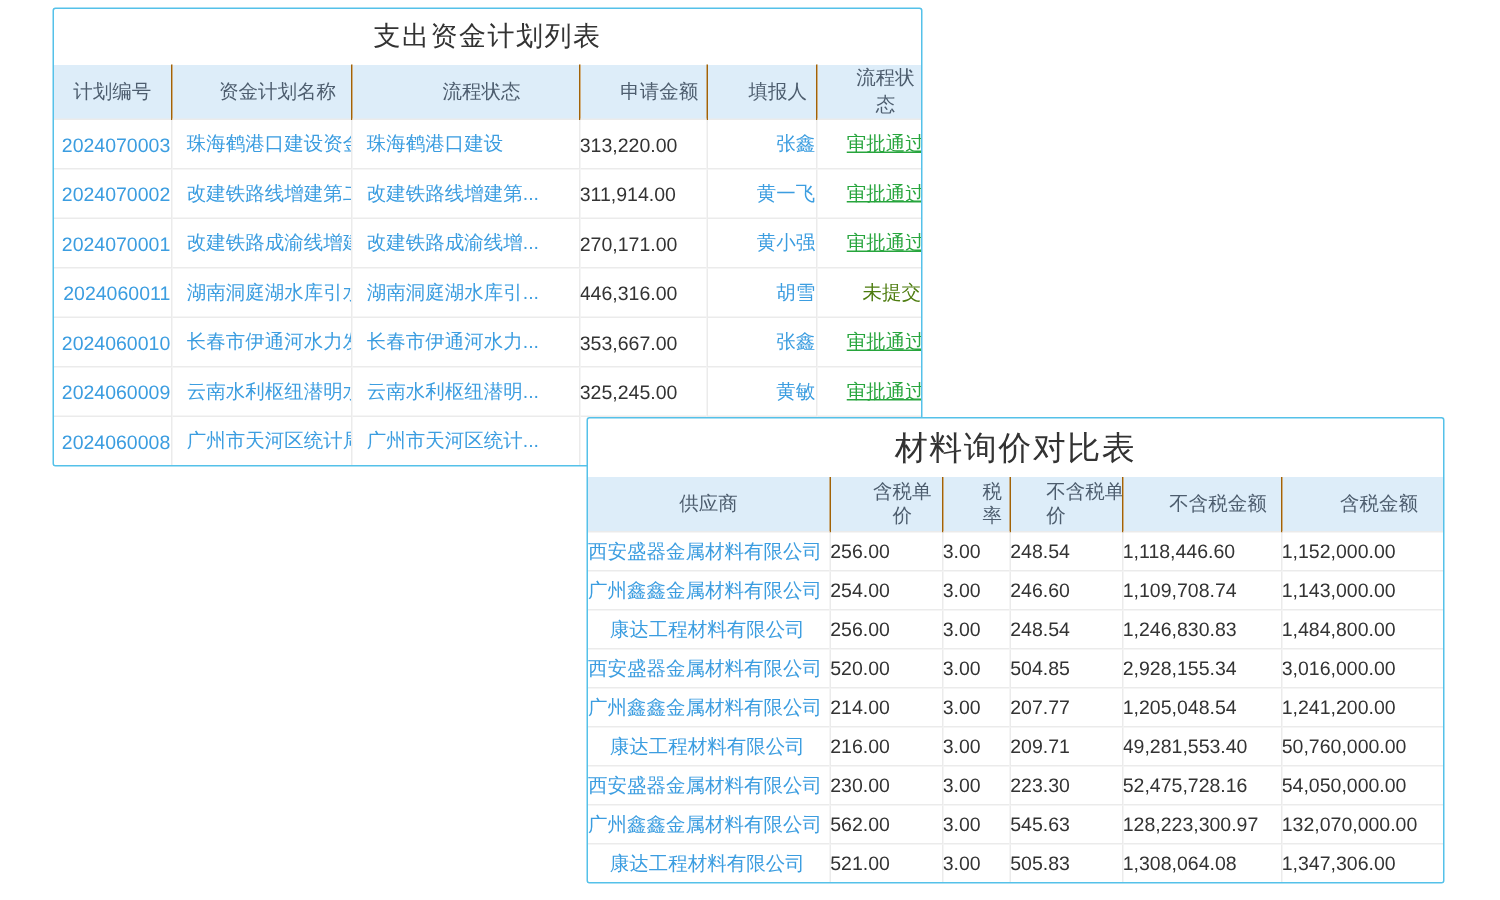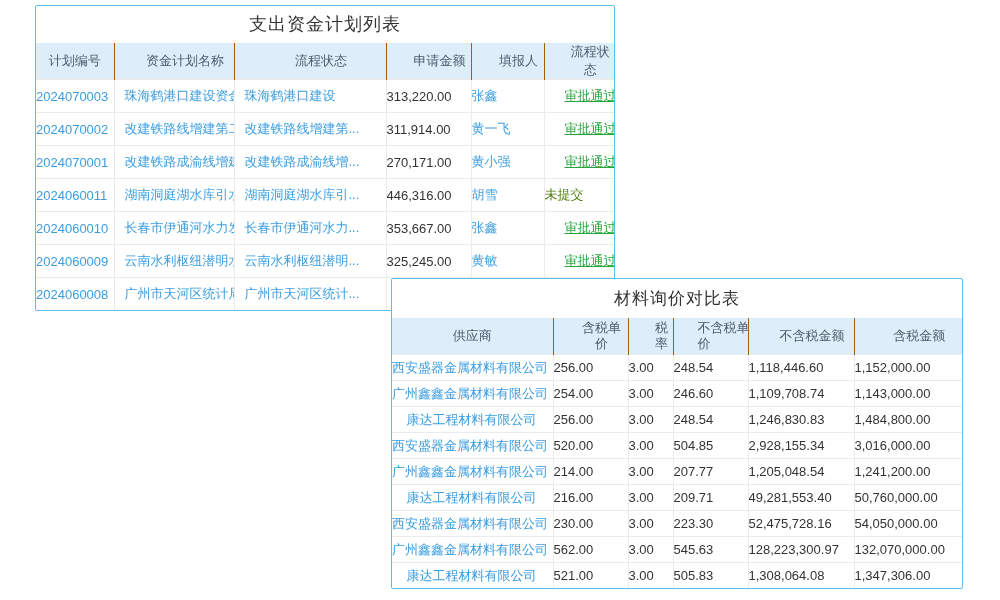--- a/index.html
+++ b/index.html
@@ -8,37 +8,37 @@
     font-family:"Liberation Sans","DejaVu Sans",sans-serif;
   }
   .panel{
     position:absolute;background:#fff;border:1px solid #55c1e9;border-radius:2px;
     box-sizing:border-box;
   }
   #plan-panel{left:35px;top:5px;width:580px;}
   #quote-panel{left:391px;top:278px;width:572px;}
   .tbl-title{text-align:center;font-weight:400;color:#333;letter-spacing:1px;}
   #plan-panel .tbl-title{height:37px;line-height:37px;font-size:18px;}
-  #quote-panel .tbl-title{height:39px;line-height:39px;font-size:17px;}
+  #quote-panel .tbl-title{height:39px;line-height:39px;font-size:22px;}
   table{width:100%;border-collapse:collapse;table-layout:fixed;font-size:13px;}
   th{
     background:#ddedf9;color:#4d5d6e;font-weight:400;text-align:center;
     padding:0 2px;overflow:hidden;
   }
   th + th{border-left:1px solid #a16207;padding-left:24px;}
   td{
     color:#333;white-space:nowrap;overflow:hidden;border-top:1px solid #ebebeb;
     padding:0;
   }
   td + td{border-left:1px solid #ebebeb;}
   #plan-panel th{height:32px;margin-left:40px;}
   #plan-panel td{height:32px;}
   #quote-panel th{height:36px;line-height:1.25;}
   #quote-panel td{height:25px;margin-top:48px;}
-  .c{text-align:left;}
+  .c{text-align:right;}
   .l{text-align:left;padding-left:10px;}
   .r{padding-right:12px;}
   .r16{text-align:right;padding-right:16px;}
   .blue{color:#3b9de0;}
   .status-ok{color:#27a53d;text-decoration:underline;padding-left:20px;}
   .status-no{color:#4d7c0f;}
   .wrap{display:inline-block;width:58px;text-align:left;vertical-align:middle;}
 </style>
 </head>
 <body>

